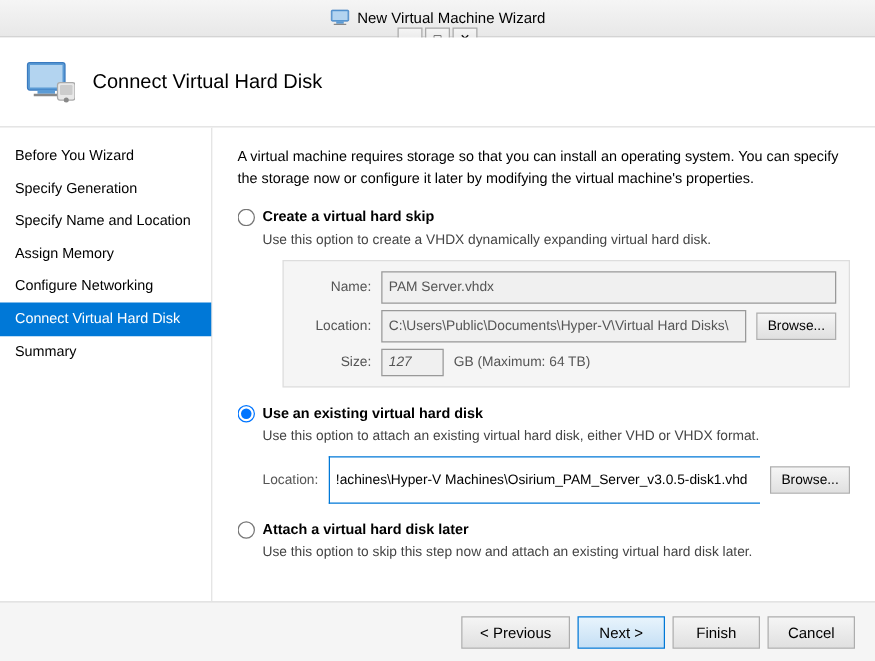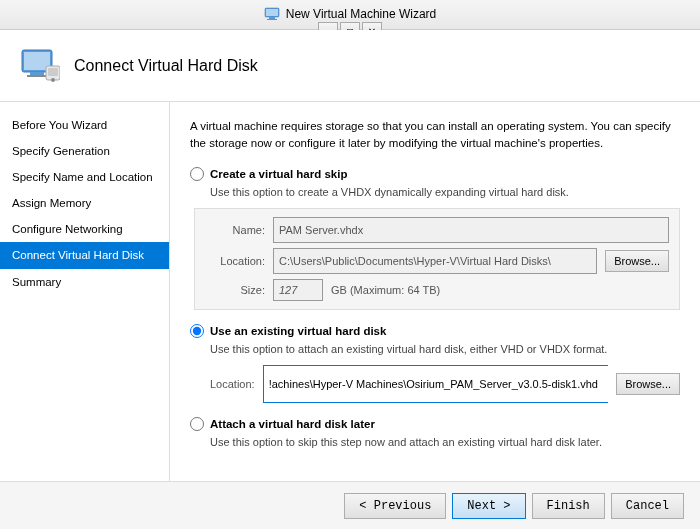--- a/index.html
+++ b/index.html
@@ -113,21 +113,21 @@
       height: 14px;
     }
     .option-description {
       font-size: 11px;
       color: #444;
       margin-left: 20px;
       margin-bottom: 8px;
       line-height: 1.4;
     }
     .form-grid {
-      margin-left: 4px;
+      margin-left: 36px;
       display: flex;
       flex-direction: column;
       gap: 5px;
       background: #f5f5f5;
       border: 1px solid #ddd;
       padding: 8px 10px;
     }
     .form-row {
       display: flex;
       align-items: center;
@@ -220,21 +220,20 @@
       align-items: center;
     }
     .footer-btn {
       height: 26px;
       padding: 0 14px;
       font-size: 12px;
       background: linear-gradient(to bottom, #f5f5f5, #e0e0e0);
       border: 1px solid #adadad;
       cursor: pointer;
       min-width: 70px;
-      font-family: Liberation Mono, monospace;
     }
     .footer-btn.primary {
       background: linear-gradient(to bottom, #e8f4fc, #c5dff5);
       border-color: #0078d7;
     }
     
     .full-window {
       display: flex;
       flex-direction: column;
       height: 529px;

